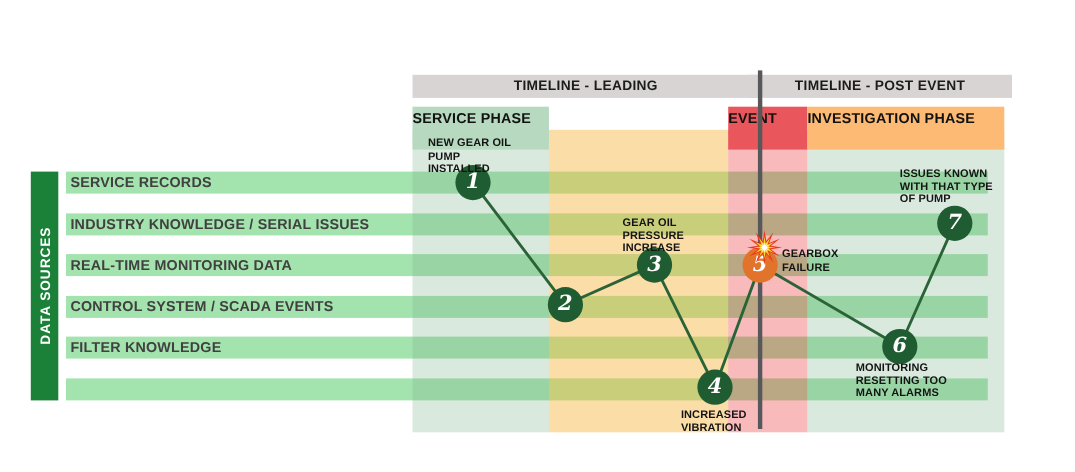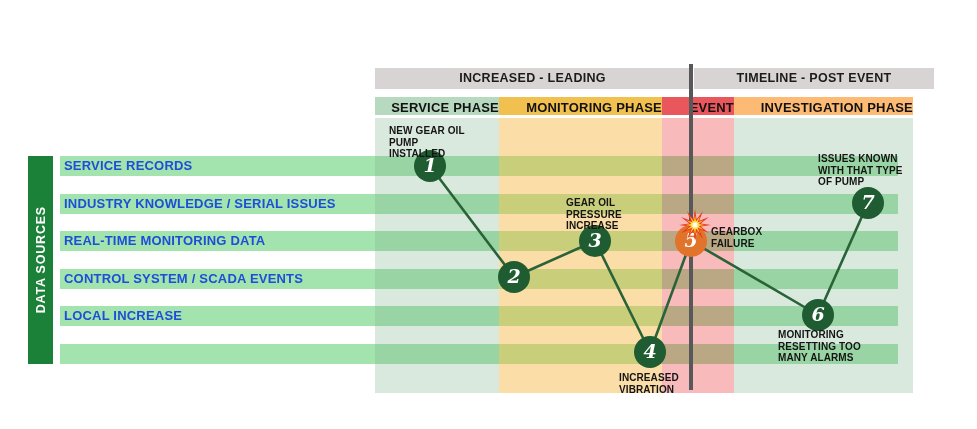--- a/index.html
+++ b/index.html
@@ -4,35 +4,35 @@
 <style>
   html,body{margin:0;padding:0;background:#fff;}
   #stage{
     position:relative;width:977px;height:429px;background:#ffffff;overflow:hidden;
     font-family:"Liberation Sans",sans-serif;-webkit-font-smoothing:antialiased;
   }
   
   .band{position:absolute;left:60px;width:838px;height:20px;background:#A3E3AD;}
   .rowlabel{
     position:absolute;left:64px;height:20px;line-height:20px;
-    font-size:13px;font-weight:bold;color:#1d4ed8;letter-spacing:.2px;white-space:nowrap;
+    font-size:13px;font-weight:bold;color:#404040;letter-spacing:.2px;white-space:nowrap;
   }
   
   .col{position:absolute;top:118px;height:275px;}
   .col.green{background:rgba(134,182,146,0.30);}
   .col.orange{background:rgba(246,180,60,0.45);}
   .col.red{background:rgba(235,40,48,0.32);}
   
   .graybar{position:absolute;top:68px;height:21px;background:#D7D4D3;}
   .graybar span{
     display:block;height:21px;line-height:21px;text-align:center;
     font-size:12.5px;font-weight:bold;color:#1b1b1b;letter-spacing:.3px;
   }
   .phasehdr{
-    position:absolute;top:97px;height:18px;line-height:21px;text-align:right;
+    position:absolute;top:97px;height:39px;line-height:21px;text-align:left;
     font-size:13px;font-weight:bold;color:#111;letter-spacing:.2px;
   }
   
   #sidebar{
     position:absolute;left:28px;top:156px;width:25px;height:208px;background:#1B8038;
     display:flex;align-items:center;justify-content:center;
   }
   #sidebar .vtext{
     writing-mode:vertical-rl;transform:rotate(180deg);
     color:#fff;font-size:12.5px;font-weight:bold;letter-spacing:.8px;white-space:nowrap;
@@ -64,42 +64,41 @@
   <div class="band" style="top:268.5px"></div>
   <div class="band" style="top:306px"></div>
   <div class="band" style="top:343.5px"></div>
 
   <div class="col green" style="left:375px;width:124px"></div>
   <div class="col orange" style="left:499px;width:163px"></div>
   <div class="col red" style="left:662px;width:72px"></div>
   <div class="col green" style="left:734px;width:179px"></div>
 
   <div class="graybar" style="left:375px;width:315px">
-    <span>INCREASED - LEADING</span>
+    <span>TIMELINE - LEADING</span>
   </div>
-  <div class="graybar" style="left:694px;width:240px">
+  <div class="graybar" style="left:680px;width:240px">
     <span>TIMELINE - POST EVENT</span>
   </div>
 
   <div class="phasehdr" style="left:375px;width:124px;background:#B6D9BF">SERVICE PHASE</div>
-  <div class="phasehdr" style="left:499px;width:163px;background:#F2C04E">MONITORING PHASE</div>
   <div class="phasehdr" style="left:662px;width:72px;background:#E9565B">EVENT</div>
   <div class="phasehdr" style="left:734px;width:179px;background:#fdba74">INVESTIGATION PHASE</div>
 
   <div id="eventline"></div>
 
   <div id="sidebar">
     <span class="vtext">DATA SOURCES</span>
   </div>
 
   <div class="rowlabel" style="top:156px">SERVICE RECORDS</div>
   <div class="rowlabel" style="top:193.5px">INDUSTRY KNOWLEDGE / SERIAL ISSUES</div>
   <div class="rowlabel" style="top:231px">REAL-TIME MONITORING DATA</div>
   <div class="rowlabel" style="top:268.5px">CONTROL SYSTEM / SCADA EVENTS</div>
-  <div class="rowlabel" style="top:306px">LOCAL INCREASE</div>
+  <div class="rowlabel" style="top:306px">FILTER KNOWLEDGE</div>
 
   <svg width="977" height="429">
     <polyline points="430,166 514,277 595,241 650,352 691,241 818,315 868,203" fill="none" stroke="#2A6338" stroke-width="2.6" stroke-linejoin="round" stroke-linecap="round"></polyline>
   </svg>
 
   <div class="marker" style="left:414px;top:150px"><span>1</span></div>
   <div class="marker" style="left:498px;top:261px"><span>2</span></div>
   <div class="marker" style="left:579px;top:225px"><span>3</span></div>
   <div class="marker" style="left:634px;top:336px"><span>4</span></div>
   <div class="marker orange" style="left:675px;top:225px"><span>5</span></div>

